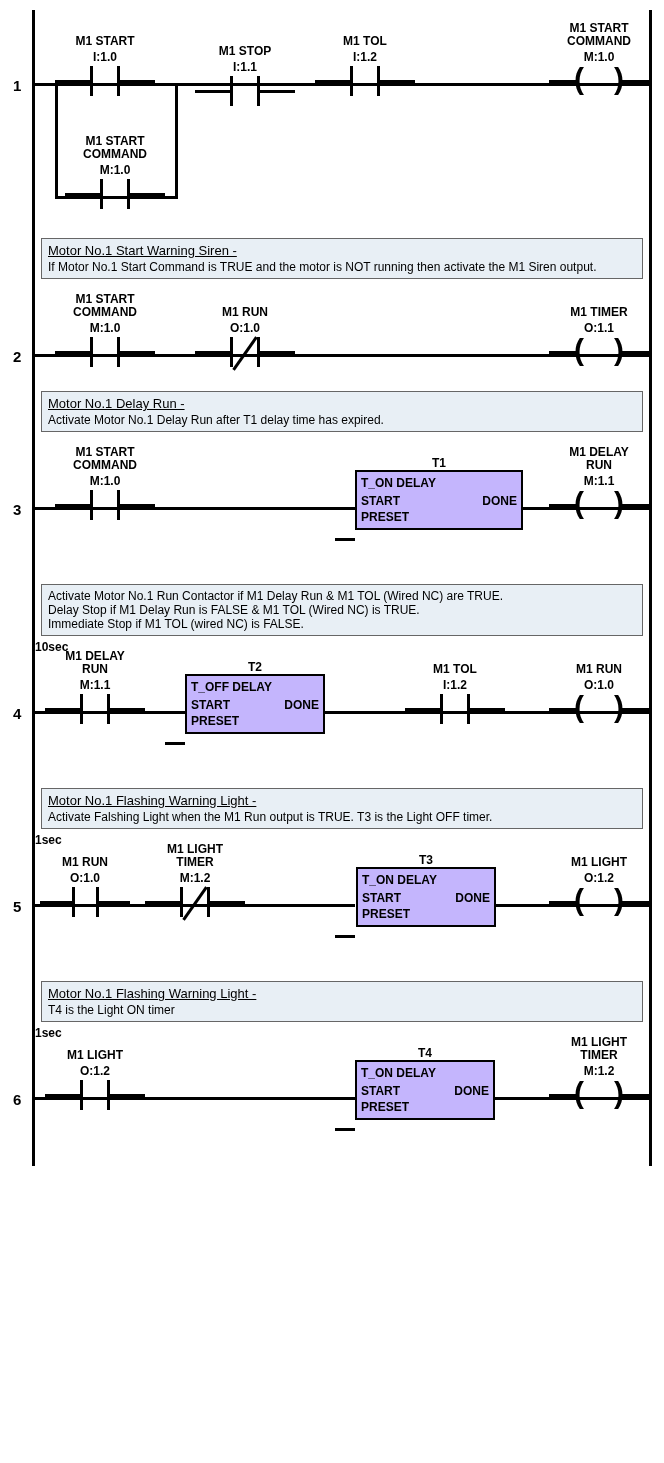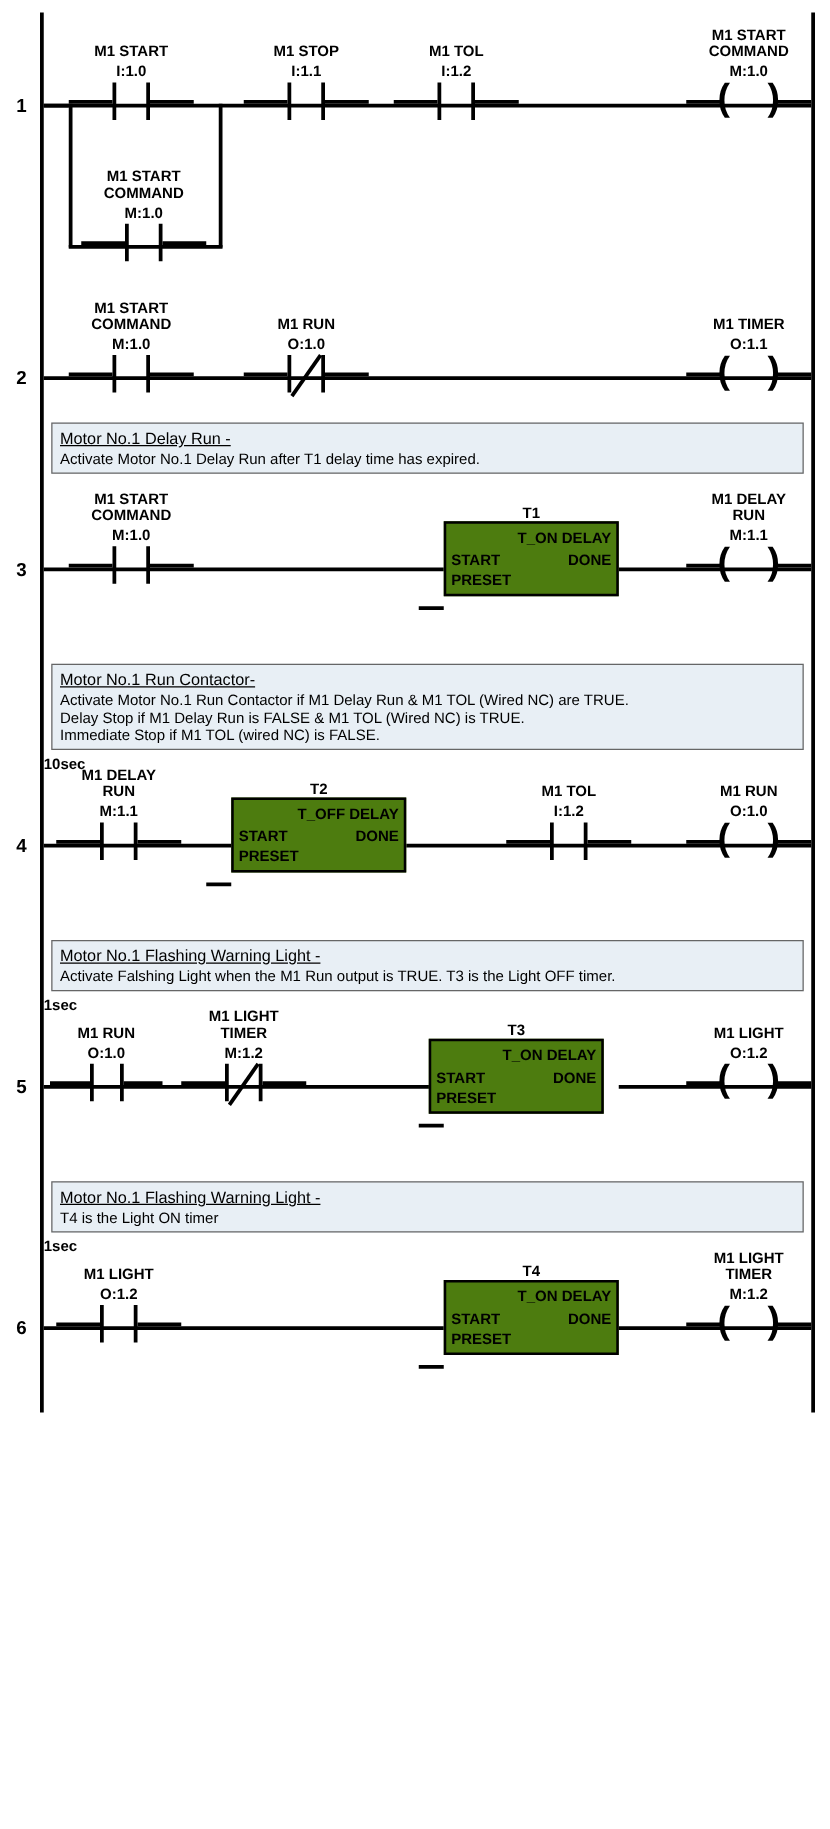--- a/index.html
+++ b/index.html
@@ -126,25 +126,25 @@
   .fblock {
     position: absolute;
   }
   .fblock .name {
     font-size: 12px;
     font-weight: bold;
     text-align: center;
   }
   .fblock .box {
     border: 2px solid #000;
-    background: #4d7c0f;
+    background: #c4b5fd;
     padding: 4px;
     font-size: 12px;
     font-weight: bold;
-    text-align: right;
+    text-align: left;
     position: relative;
   }
   .fblock .box .ftype { margin-bottom: 4px; }
   .fblock .box .row {
     display: flex;
     justify-content: space-between;
     margin-top: 2px;
   }
   .preset-wire {
     position: absolute;
@@ -169,21 +169,21 @@
         <div class="name">M1 START</div>
         <div class="addr">I:1.0</div>
         <div class="contact-no">
             <div class="wire-lead-l"></div>
             <div class="bar-l"></div>
             <div class="bar-r"></div>
             <div class="wire-lead-r"></div>
           </div>
       </div>
 
-      <div class="elem" style="left:160px;top:25px;width:100px">
+      <div class="elem" style="left:160px;top:35px;width:100px">
         <div class="name">M1 STOP</div>
         <div class="addr">I:1.1</div>
         <div class="contact-no">
             <div class="wire-lead-l"></div>
             <div class="bar-l"></div>
             <div class="bar-r"></div>
             <div class="wire-lead-r"></div>
           </div>
       </div>
 
@@ -223,20 +223,24 @@
             <div class="bar-r"></div>
             <div class="wire-lead-r"></div>
           </div>
       </div>
 
       <div class="wire-h" style="left:0;width:20px;top:73px"></div>
     </div>
   </div>
 
   <div class="rung-container">
+    <div class="comment">
+      <span class="title">Motor No.1 Start Warning Siren -</span>
+      <span style="white-space:pre-line">If Motor No.1 Start Command is TRUE and the motor is NOT running then activate the M1 Siren output.</span>
+    </div>
     <div class="rung" style="height:100px">
       <div class="rung-num" style="top:73px">2</div>
       <div class="wire-h" style="left:0;right:0;top:71px"></div>
       <div class="elem" style="left:20px;top:10px;width:100px">
         <div class="name">M1 START
 COMMAND</div>
         <div class="addr">M:1.0</div>
         <div class="contact-no">
             <div class="wire-lead-l"></div>
             <div class="bar-l"></div>
@@ -281,21 +285,21 @@
         <div class="name">M1 START
 COMMAND</div>
         <div class="addr">M:1.0</div>
         <div class="contact-no">
             <div class="wire-lead-l"></div>
             <div class="bar-l"></div>
             <div class="bar-r"></div>
             <div class="wire-lead-r"></div>
           </div>
       </div>
-      <div class="fblock" style="left:320px;top:20px;width:140px">
+      <div class="fblock" style="left:320px;top:20px;width:168px">
         <div class="name">T1</div>
         <div class="box">
           <div class="ftype">T_ON DELAY</div>
           <div class="row">
               <span>START</span>
               <span>DONE</span>
             </div>
           <div class="row">
               <span>PRESET</span>
               <span></span>
@@ -312,21 +316,20 @@
             <span class="paren-l">(</span>
             <span class="paren-r">)</span>
             <div class="wire-lead-r"></div>
           </div>
       </div>
     </div>
   </div>
 
   <div class="rung-container">
     <div class="comment">
-      <span class="title">Motor No.1 Run Contactor-</span>
       <span style="white-space:pre-line">Activate Motor No.1 Run Contactor if M1 Delay Run &amp; M1 TOL (Wired NC) are TRUE.
 Delay Stop if M1 Delay Run is FALSE &amp; M1 TOL (Wired NC) is TRUE.
 Immediate Stop if M1 TOL (wired NC) is FALSE.</span>
     </div>
     <div class="rung" style="height:140px">
       <div class="rung-num" style="top:73px">4</div>
       <div class="wire-h" style="left:0;width:150px;top:71px"></div>
       <div class="wire-h" style="left:290px;right:0;top:71px"></div>
       <div class="elem" style="left:10px;top:10px;width:100px">
         <div class="name">M1 DELAY
@@ -402,21 +405,21 @@
 TIMER</div>
         <div class="addr">M:1.2</div>
         <div class="contact-nc">
             <div class="wire-lead-l"></div>
             <div class="bar-l"></div>
             <div class="slash"></div>
             <div class="bar-r"></div>
             <div class="wire-lead-r"></div>
           </div>
       </div>
-      <div class="fblock" style="left:308px;top:20px;width:140px">
+      <div class="fblock" style="left:321px;top:20px;width:140px">
         <div class="name">T3</div>
         <div class="box">
           <div class="ftype">T_ON DELAY</div>
           <div class="row">
               <span>START</span>
               <span>DONE</span>
             </div>
           <div class="row">
               <span>PRESET</span>
               <span></span>

